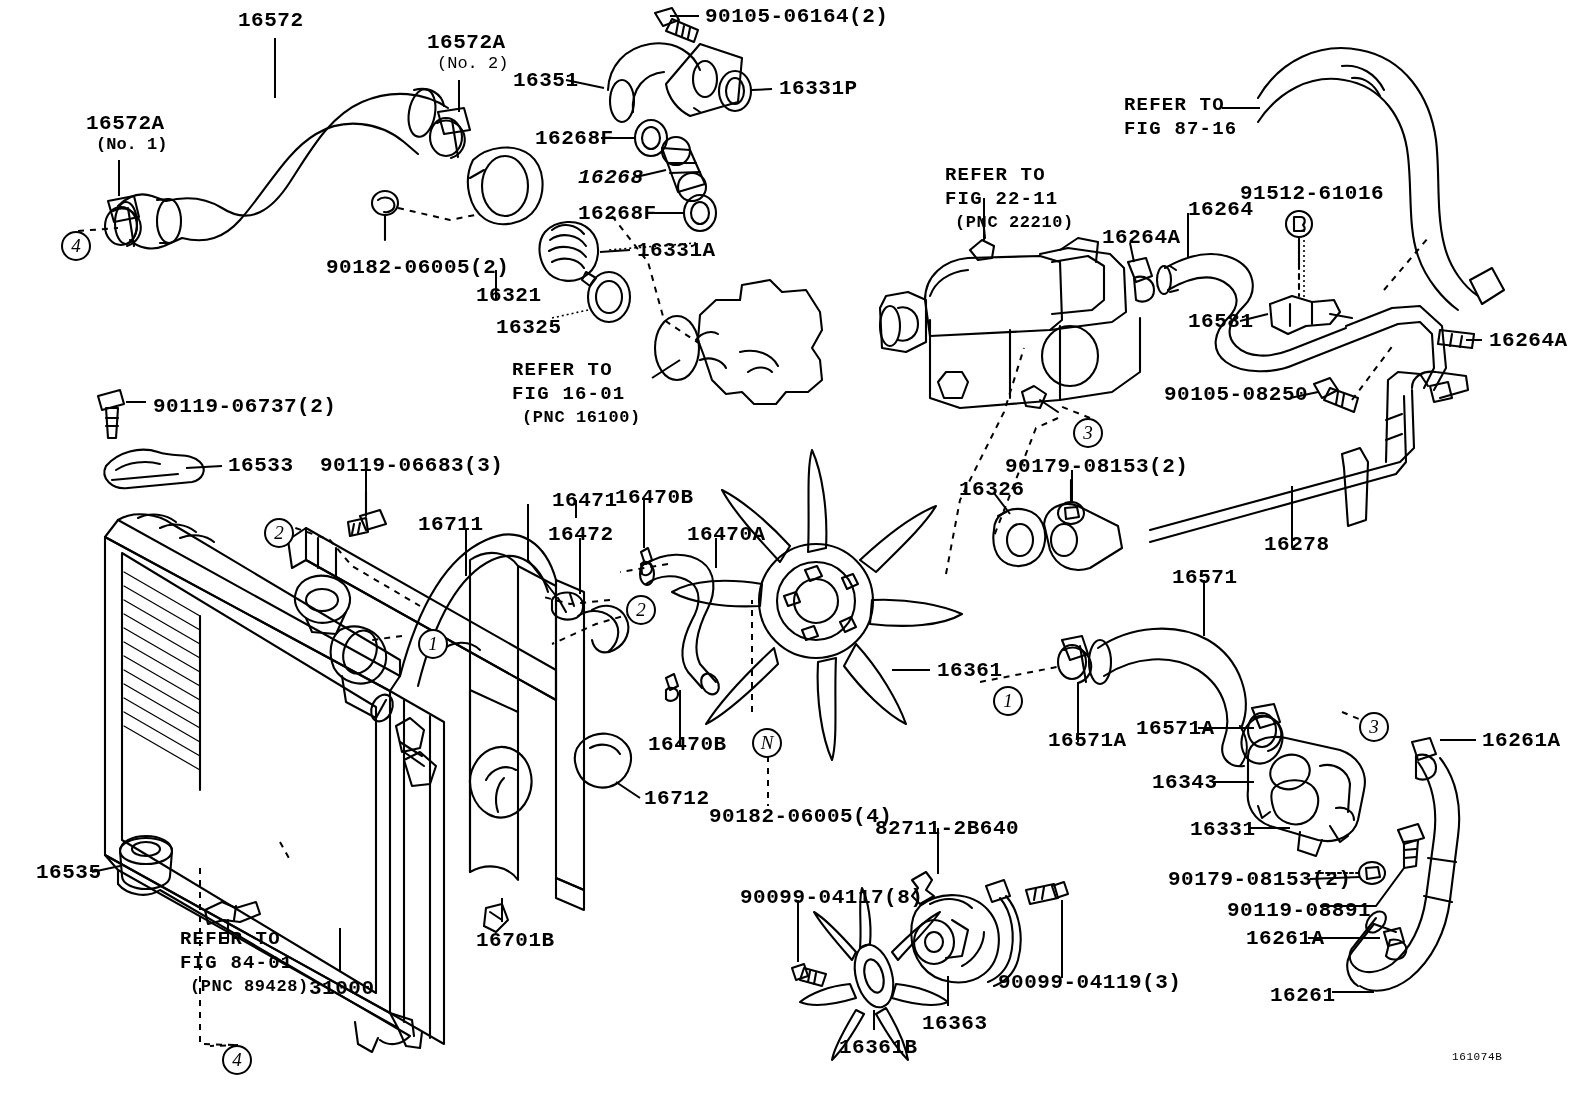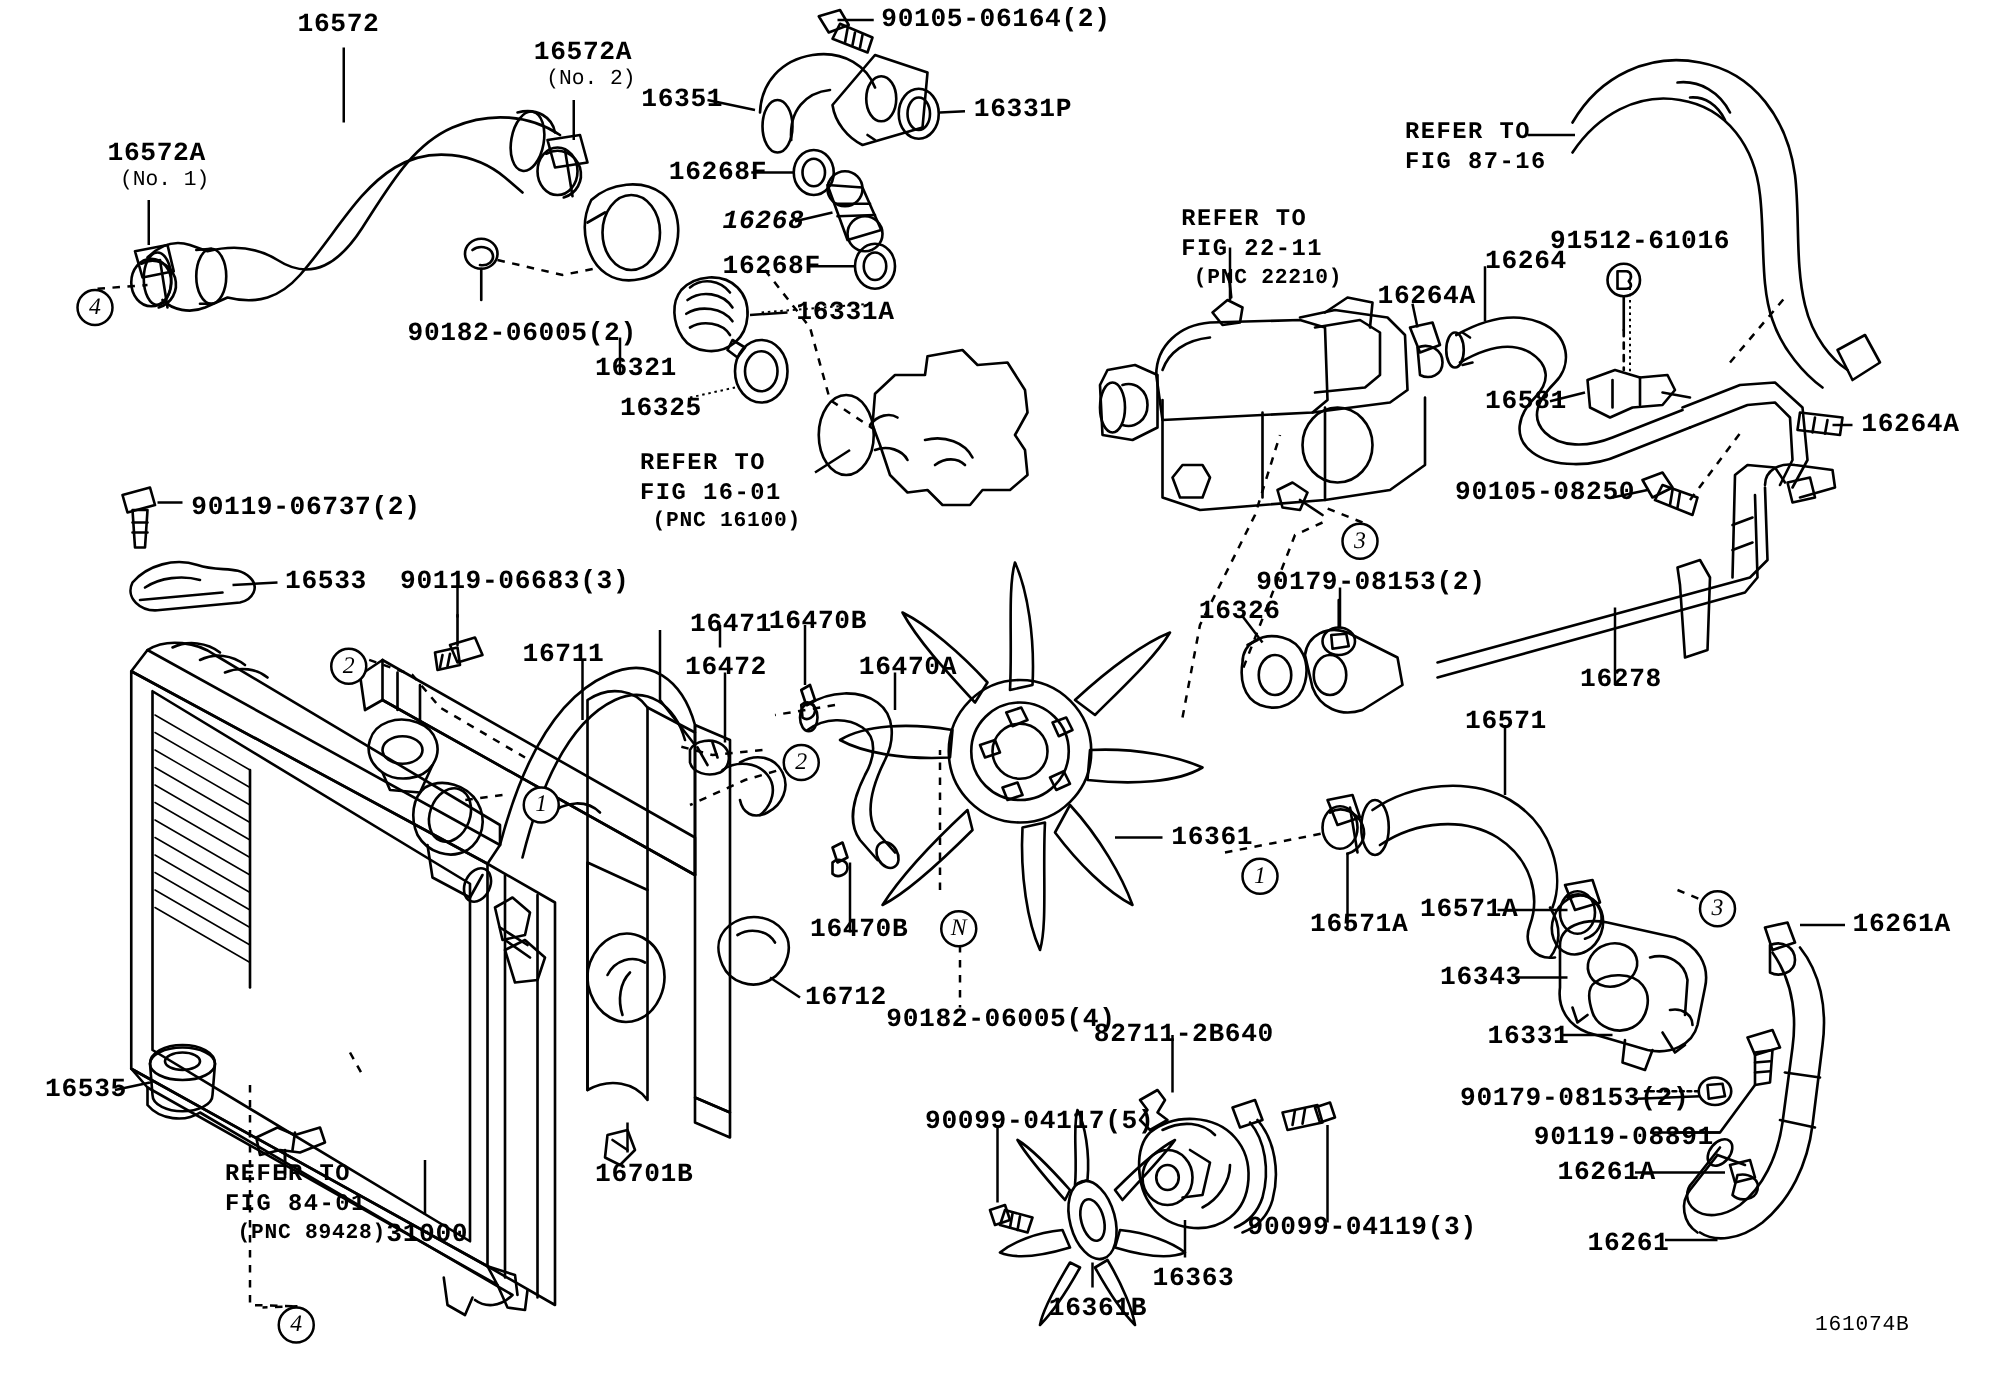--- a/index.html
+++ b/index.html
@@ -18,21 +18,21 @@
     font-weight:bold;
     color:#000000;
     white-space:pre;
     letter-spacing:0.5px;
     line-height:1.08;
     font-size:21px;
   }
   .lbl.sub{font-size:17px;font-weight:normal;letter-spacing:0px;}
   .lbl.refer{font-size:19px;font-weight:bold;letter-spacing:1.2px;line-height:1.25;}
   .lbl.refer .pnc{font-size:17px;letter-spacing:0.6px;}
-  .lbl.code{font-size:17px;font-weight:normal;letter-spacing:0.6px;}
+  .lbl.code{font-size:11px;font-weight:normal;letter-spacing:0.6px;}
   .circ{
     position:absolute;
     width:30px;height:30px;
     border:2px solid #000;
     border-radius:50%;
     box-sizing:border-box;
     display:flex;align-items:center;justify-content:center;
     font-family:"Liberation Serif","DejaVu Serif",serif;
     font-size:19px;
     font-style:italic;
@@ -615,21 +615,21 @@
       <path d="M1304 230 L1304 300"></path>
       <path d="M122 866 L120 866"></path>
     </g>
   </svg>
 
   <div id="label-layer">
       <div class="lbl" style="left: 238px; top: 10px;">16572</div>
       <div class="lbl" style="left: 427px; top: 32px;">16572A</div>
       <div class="lbl sub" style="left: 437px; top: 55px;">(No. 2)</div>
       <div class="lbl" style="left: 86px; top: 113px;">16572A</div>
-      <div class="lbl sub" style="left: 96px; top: 136px;">(No. 1)</div>
+      <div class="lbl sub" style="left: 96px; top: 136px; font-weight: bold;">(No. 1)</div>
       <div class="lbl" style="left: 705px; top: 6px;">90105-06164(2)</div>
       <div class="lbl" style="left: 513px; top: 70px;">16351</div>
       <div class="lbl" style="left: 779px; top: 78px;">16331P</div>
       <div class="lbl" style="left: 535px; top: 128px;">16268F</div>
       <div class="lbl" style="left: 578px; top: 167px; font-style: italic;">16268</div>
       <div class="lbl" style="left: 578px; top: 203px;">16268F</div>
       <div class="lbl" style="left: 637px; top: 240px;">16331A</div>
       <div class="lbl" style="left: 326px; top: 257px;">90182-06005(2)</div>
       <div class="lbl" style="left: 476px; top: 285px;">16321</div>
       <div class="lbl" style="left: 496px; top: 317px;">16325</div>
@@ -661,21 +661,21 @@
       <div class="lbl" style="left: 1190px; top: 819px;">16331</div>
       <div class="lbl" style="left: 1482px; top: 730px;">16261A</div>
       <div class="lbl" style="left: 1168px; top: 869px;">90179-08153(2)</div>
       <div class="lbl" style="left: 1227px; top: 900px;">90119-08891</div>
       <div class="lbl" style="left: 1246px; top: 928px;">16261A</div>
       <div class="lbl" style="left: 1270px; top: 985px;">16261</div>
       <div class="lbl" style="left: 36px; top: 862px;">16535</div>
       <div class="lbl" style="left: 309px; top: 978px;">31000</div>
       <div class="lbl" style="left: 476px; top: 930px;">16701B</div>
       <div class="lbl" style="left: 875px; top: 818px;">82711-2B640</div>
-      <div class="lbl" style="left: 740px; top: 887px;">90099-04117(5)</div>
+      <div class="lbl" style="left: 740px; top: 887px;">90099-04117(8)</div>
       <div class="lbl" style="left: 998px; top: 972px;">90099-04119(3)</div>
       <div class="lbl" style="left: 922px; top: 1013px;">16363</div>
       <div class="lbl" style="left: 839px; top: 1037px;">16361B</div>
     </div>
   <div id="refer-layer">
       <div class="lbl refer" style="left: 1124px; top: 94px;"><div>REFER TO</div><div>FIG 87-16</div></div>
       <div class="lbl refer" style="left: 945px; top: 164px;"><div>REFER TO</div><div>FIG 22-11</div><div class="pnc" style="padding-left: 10px;">(PNC 22210)</div></div>
       <div class="lbl refer" style="left: 512px; top: 359px;"><div>REFER TO</div><div>FIG 16-01</div><div class="pnc" style="padding-left: 10px;">(PNC 16100)</div></div>
       <div class="lbl refer" style="left: 180px; top: 928px;"><div>REFER TO</div><div>FIG 84-01</div><div class="pnc" style="padding-left: 10px;">(PNC 89428)</div></div>
     </div>

